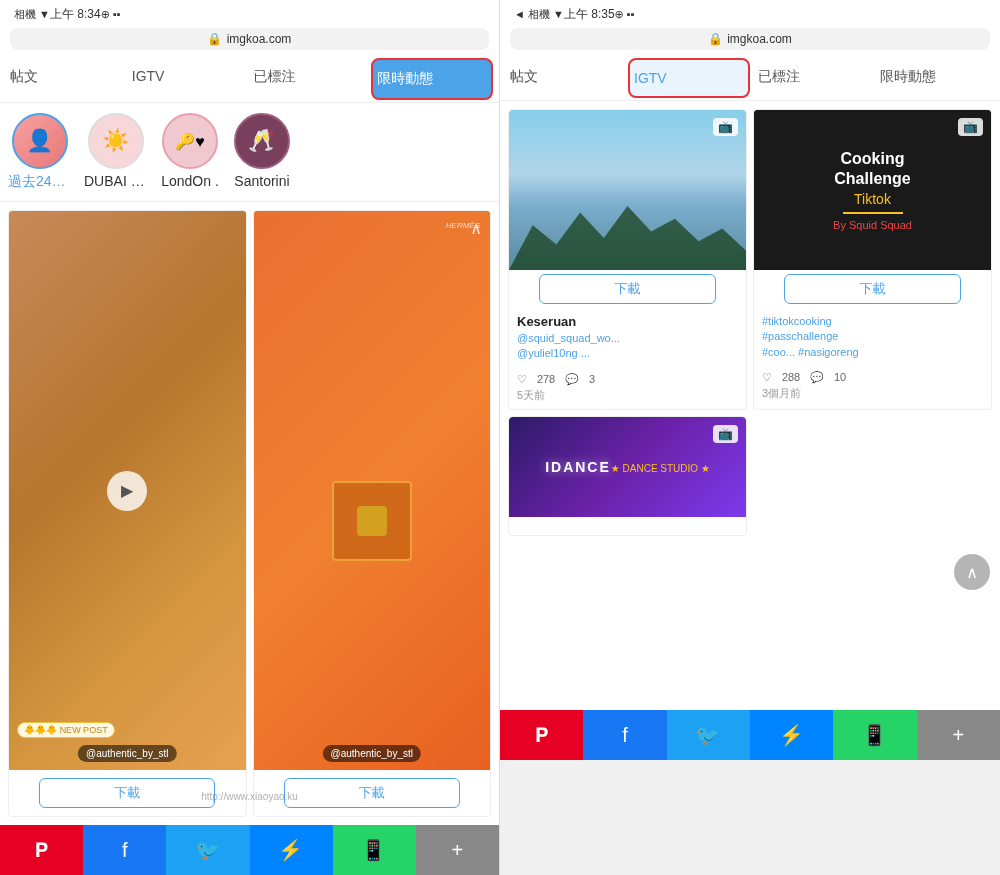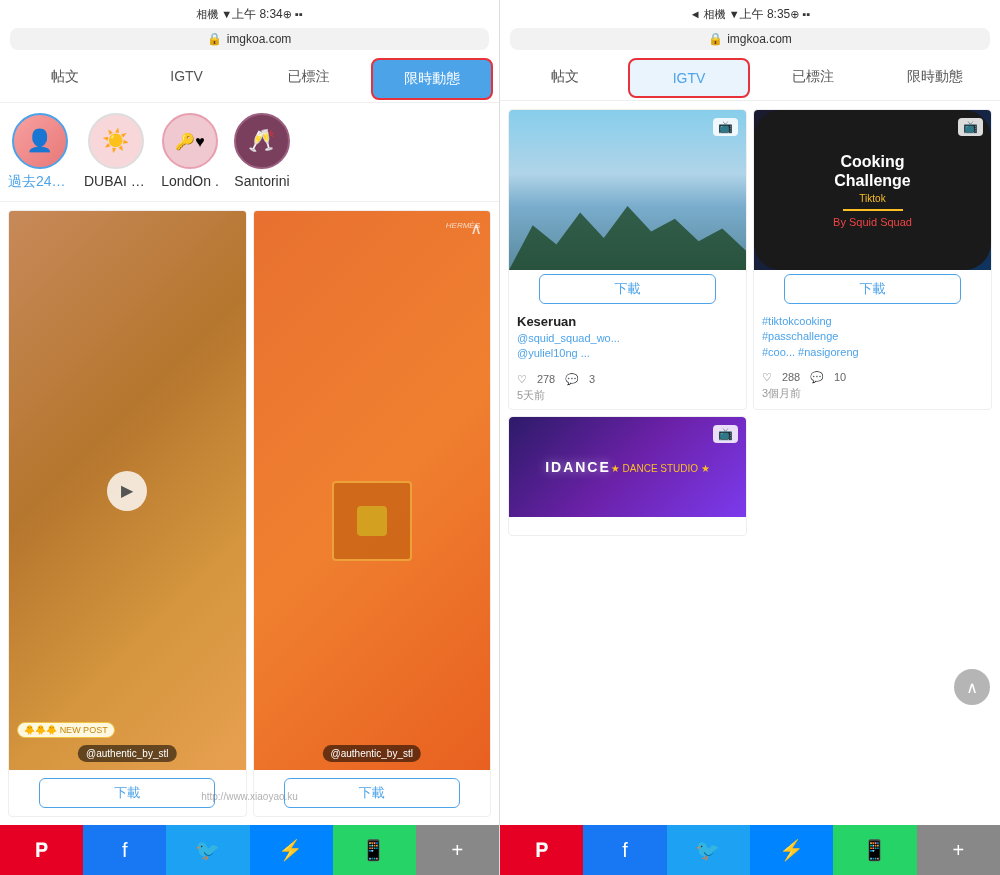--- a/index.html
+++ b/index.html
@@ -21,21 +21,21 @@
       flex-direction: column;
       border-right: 1px solid #ddd;
       position: relative;
     }
 
     
     .status-bar {
       background: #fff;
       padding: 6px 14px;
       display: flex;
-      justify-content: center;
+      justify-content: flex-start;
       align-items: center;
       font-size: 11px;
       color: #333;
       height: 28px;
     }
     .status-left { display: flex; align-items: center; gap: 4px; }
     .status-center { font-size: 12px; font-weight: 500; }
     .status-right { display: flex; align-items: center; gap: 4px; font-size: 11px; }
 
     
@@ -54,21 +54,21 @@
     }
 
     
     .tab-bar {
       display: flex;
       border-bottom: 1px solid #eee;
       padding: 0 4px;
     }
     .tab-item {
       flex: 1;
-      text-align: center;
+      text-align: left;
       padding: 10px 4px;
       font-size: 14px;
       color: #555;
       cursor: pointer;
       border-radius: 6px;
       margin: 2px;
     }
     .tab-item.active-blue {
       background: #4da3e8;
       color: #fff;
@@ -247,21 +247,21 @@
     .share-pinterest { background: #e60023; color: #fff; }
     .share-facebook { background: #1877f2; color: #fff; }
     .share-twitter { background: #1da1f2; color: #fff; }
     .share-messenger { background: #0084ff; color: #fff; }
     .share-whatsapp { background: #25d366; color: #fff; }
     .share-more { background: #888; color: #fff; }
 
     
     .igtv-panel {
       width: 500px;
-      height: 875px;
+      height: 760px;
       background: #fff;
       display: flex;
       flex-direction: column;
     }
 
     
     .igtv-grid {
       display: flex;
       flex-wrap: wrap;
       gap: 6px;
@@ -340,31 +340,30 @@
     
     .cooking-overlay {
       position: absolute;
       top: 0; left: 0; right: 0; bottom: 0;
       background: #1a1a1a;
       display: flex;
       flex-direction: column;
       align-items: center;
       justify-content: center;
       padding: 8px;
-      border-radius: 27px;
     }
     .cooking-title {
       font-size: 16px;
       font-weight: 700;
       color: #fff;
       text-align: center;
       line-height: 1.2;
     }
     .cooking-tiktok {
-      font-size: 10px;
+      font-size: 14px;
       color: #fbbf24;
       margin: 3px 0;
     }
     .cooking-underline {
       width: 60px;
       height: 2px;
       background: #fbbf24;
       margin: 2px auto;
     }
     .cooking-by {

